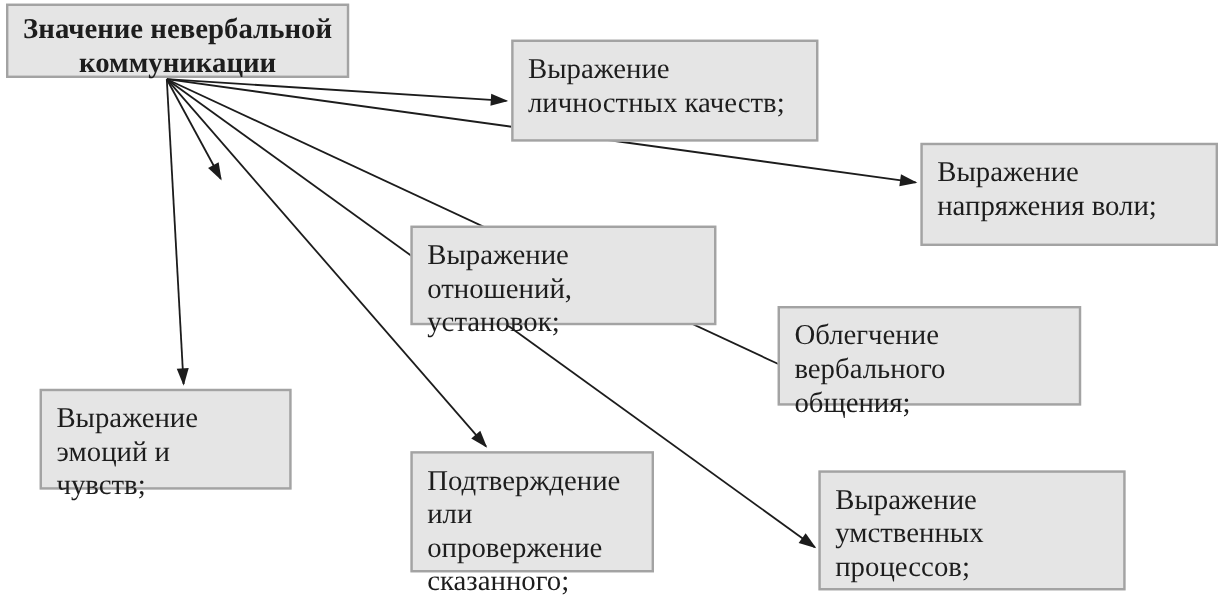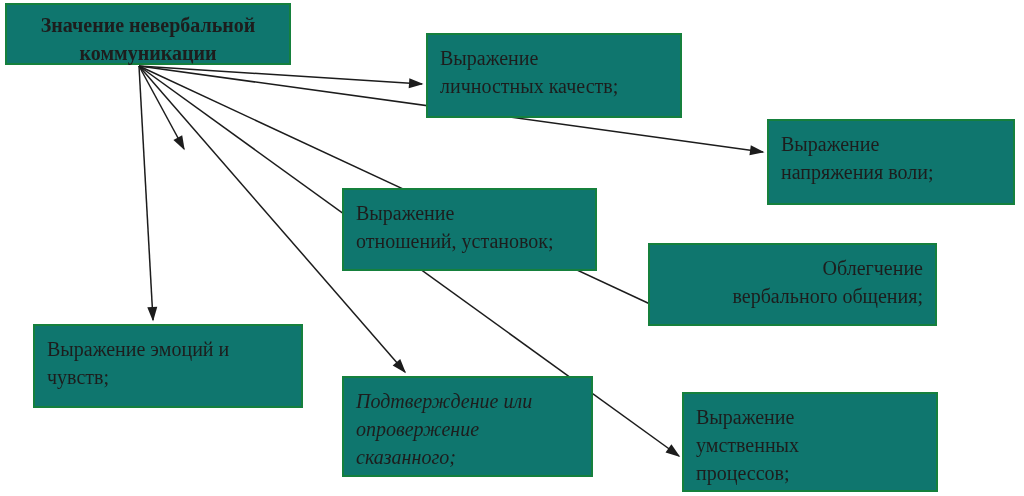--- a/index.html
+++ b/index.html
@@ -19,24 +19,24 @@
     position: absolute;
     left: 0;
     top: 0;
     width: 1024px;
     height: 496px;
     z-index: 1;
   }
   .node {
     position: absolute;
     box-sizing: border-box;
-    background: #0f766e;
-    border: 2px solid #15803d;
+    background: #e5e5e5;
+    border: 2px solid #a3a3a3;
     color: #1d1d1d;
-    font-size: 20px;
+    font-size: 24px;
     line-height: 28px;
     padding: 9px 12px 6px 12px;
     white-space: pre-line;
     z-index: 2;
     text-align: left;
   }
   .node.title {
     font-weight: bold;
     text-align: center;
     padding-top: 6px;
@@ -64,23 +64,23 @@
   </svg>
 
 <div class="node title" style="left: 5px; top: 3px; width: 286px; height: 62px;"><span>Значение невербальной
 коммуникации</span></div>
     <div class="node" style="left: 426px; top: 33px; width: 256px; height: 85px;"><span>Выражение
 личностных качеств;</span></div>
     <div class="node" style="left: 767px; top: 119px; width: 248px; height: 86px;"><span>Выражение
 напряжения воли;</span></div>
     <div class="node" style="left: 342px; top: 188px; width: 255px; height: 83px;"><span>Выражение
 отношений, установок;</span></div>
-    <div class="node" style="left: 648px; top: 243px; width: 289px; height: 83px; text-align: right;"><span>Облегчение
+    <div class="node" style="left: 648px; top: 255px; width: 253px; height: 83px;"><span>Облегчение
 вербального общения;</span></div>
-    <div class="node" style="left: 33px; top: 324px; width: 270px; height: 84px;"><span>Выражение эмоций и
+    <div class="node" style="left: 33px; top: 324px; width: 210px; height: 84px;"><span>Выражение эмоций и
 чувств;</span></div>
-    <div class="node" style="left: 342px; top: 376px; width: 251px; height: 101px; font-style: italic;"><span>Подтверждение или
+    <div class="node" style="left: 342px; top: 376px; width: 203px; height: 101px;"><span>Подтверждение или
 опровержение
 сказанного;</span></div>
     <div class="node" style="left: 682px; top: 392px; width: 256px; height: 100px;"><span>Выражение
 умственных
 процессов;</span></div>
   </div>
 
 </body></html>

